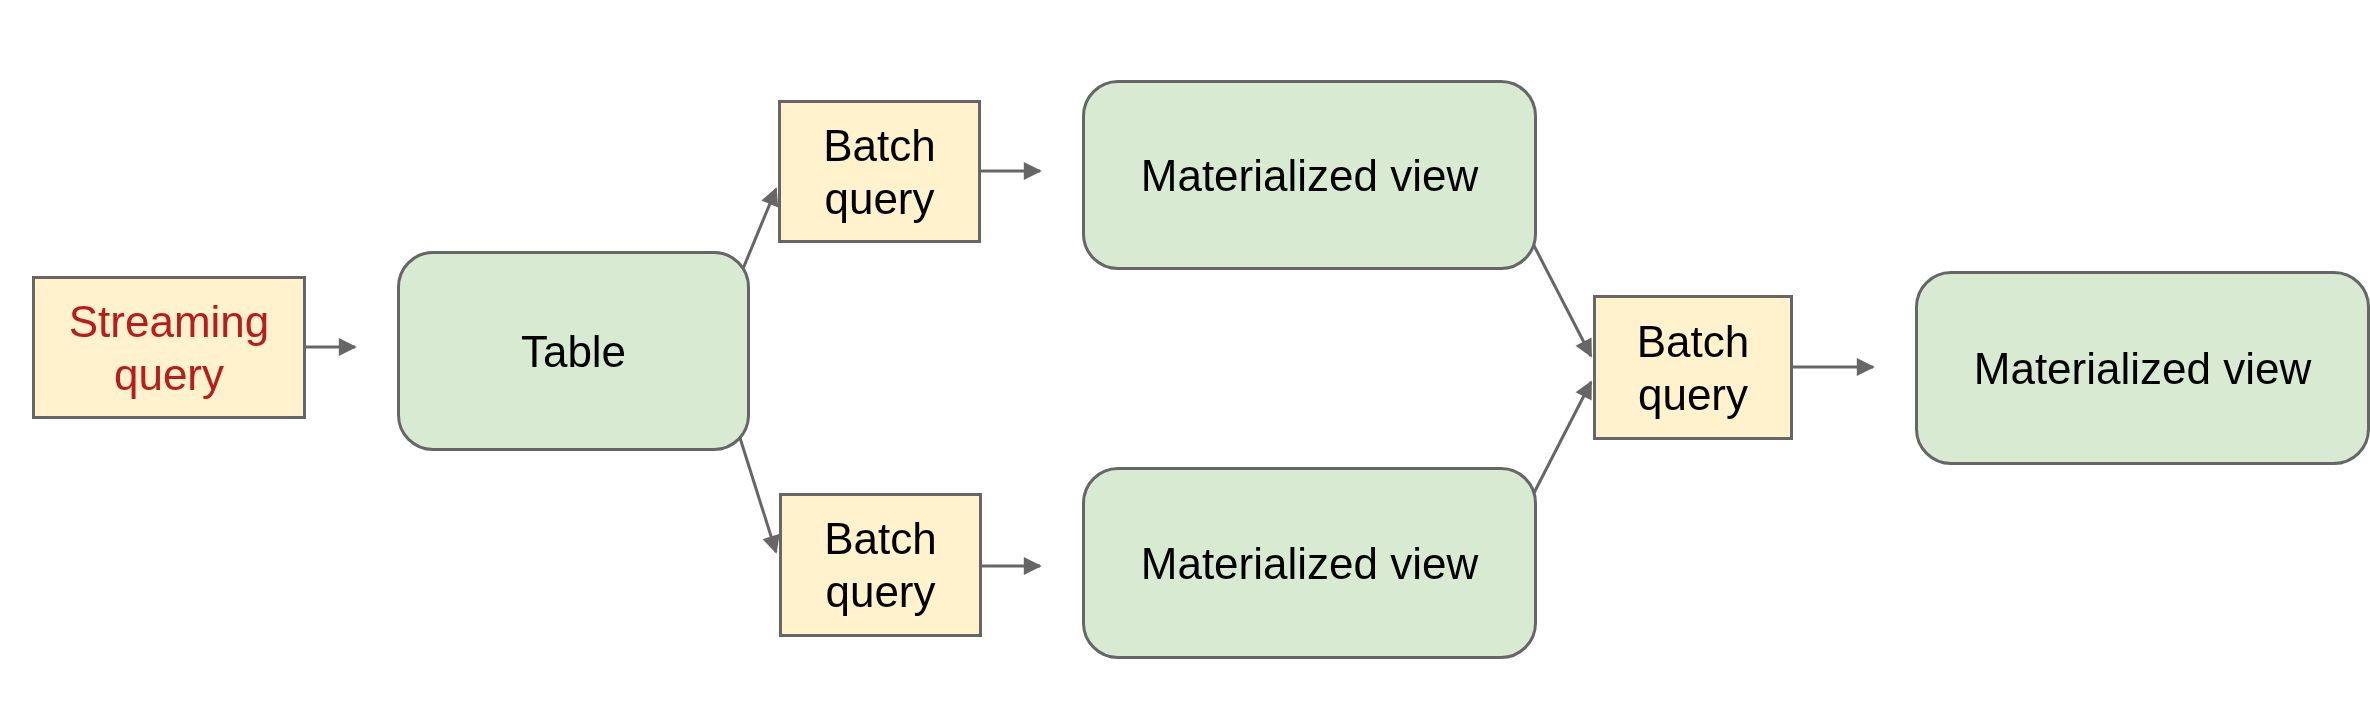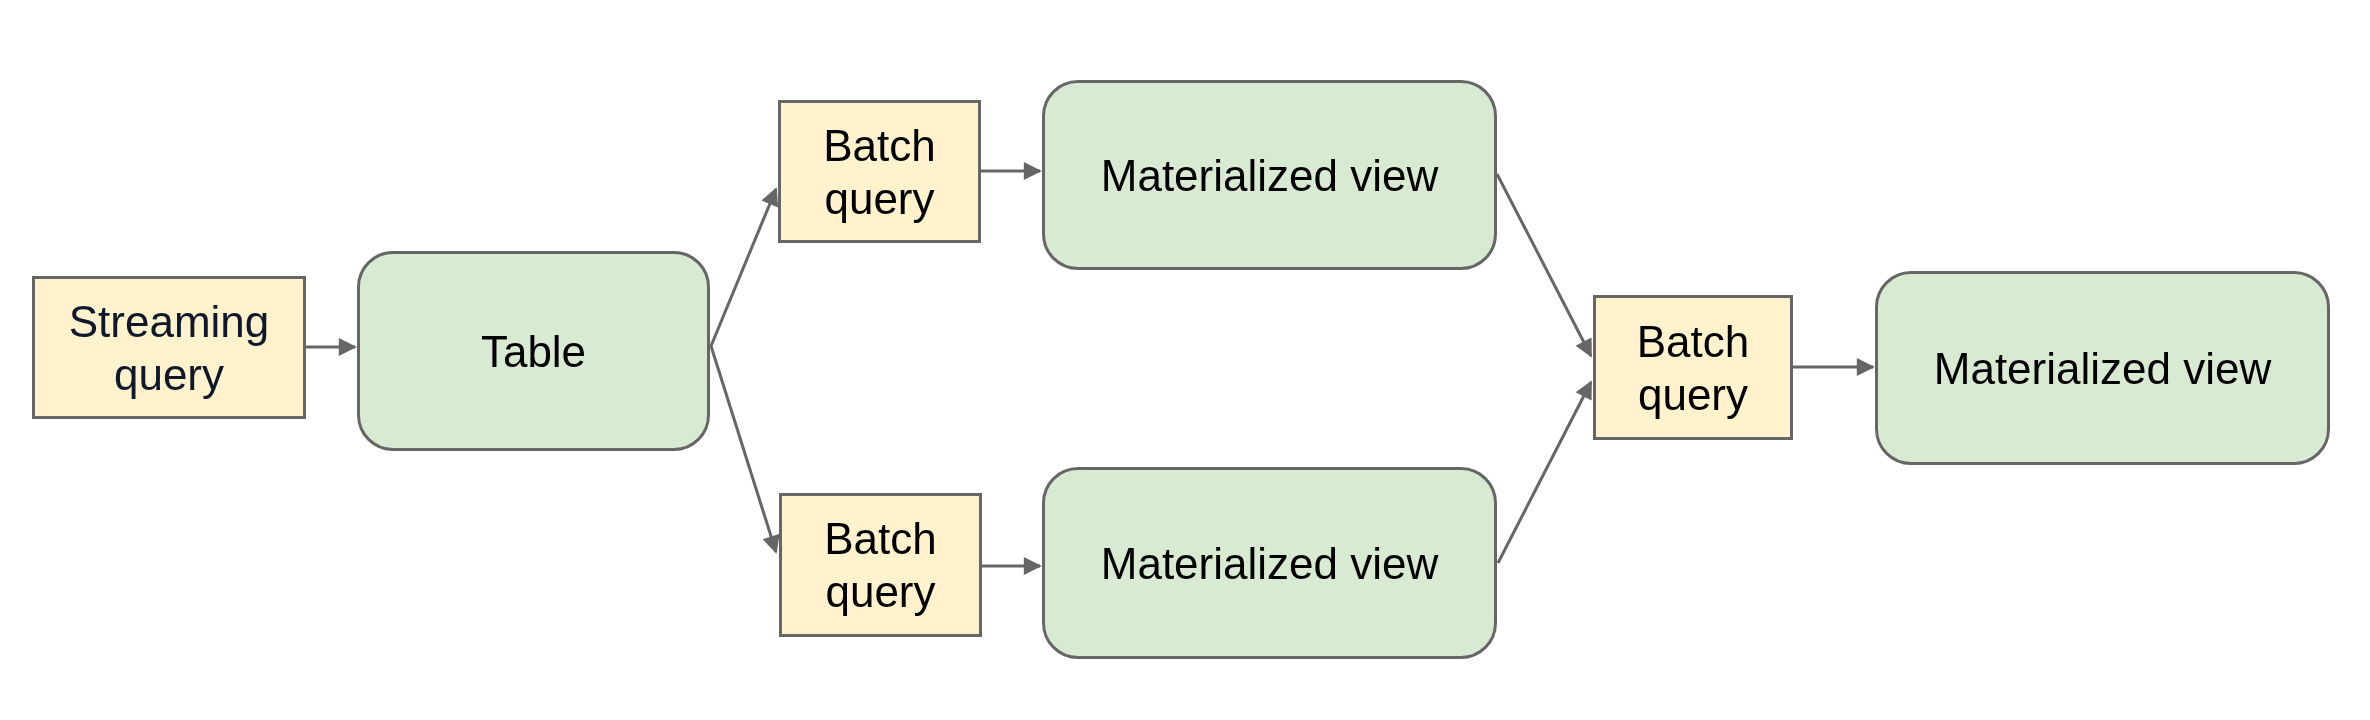--- a/index.html
+++ b/index.html
@@ -41,20 +41,21 @@
     color: #000000;
     font-size: 44px;
     line-height: 53px;
   }
   .node.query {
     border-radius: 0;
     text-align: center;
   }
   .node.store {
     border-radius: 36px;
+    margin-left: 40px;
   }
   .node-label {
     white-space: pre-line;
   }
 </style>
 </head>
 <body>
 
 <div class="canvas">
   <svg id="edges-layer" width="2370" height="720" viewBox="0 0 2370 720" xmlns="http://www.w3.org/2000/svg">
@@ -68,21 +69,21 @@
         <line x1="711" y1="346" x2="776" y2="189" stroke="#666666" stroke-width="3" marker-end="url(#arrowhead)"></line>
         <line x1="711" y1="346" x2="776" y2="552" stroke="#666666" stroke-width="3" marker-end="url(#arrowhead)"></line>
         <line x1="981" y1="171" x2="1040" y2="171" stroke="#666666" stroke-width="3" marker-end="url(#arrowhead)"></line>
         <line x1="982" y1="566" x2="1040" y2="566" stroke="#666666" stroke-width="3" marker-end="url(#arrowhead)"></line>
         <line x1="1497" y1="174" x2="1591" y2="356" stroke="#666666" stroke-width="3" marker-end="url(#arrowhead)"></line>
         <line x1="1498" y1="563" x2="1591" y2="382" stroke="#666666" stroke-width="3" marker-end="url(#arrowhead)"></line>
         <line x1="1793" y1="367" x2="1873" y2="367" stroke="#666666" stroke-width="3" marker-end="url(#arrowhead)"></line>
       </g>
   </svg>
   <div id="nodes-layer">
-      <div class="node query" style="left: 32px; top: 276px; width: 274px; height: 143px; background: rgb(255, 242, 204); border-color: rgb(102, 102, 102); color: #0f172a;">
+      <div class="node query" style="left: 32px; top: 276px; width: 274px; height: 143px; background: rgb(255, 242, 204); border-color: rgb(102, 102, 102); color: #b91c1c;">
         <span class="node-label">Streaming
 query</span>
       </div>
       <div class="node store" style="left: 357px; top: 251px; width: 353px; height: 200px; background: rgb(217, 234, 211); border-color: rgb(102, 102, 102); color: rgb(0, 0, 0);">
         <span class="node-label">Table</span>
       </div>
       <div class="node query" style="left: 778px; top: 100px; width: 203px; height: 143px; background: rgb(255, 242, 204); border-color: rgb(102, 102, 102); color: rgb(0, 0, 0);">
         <span class="node-label">Batch
 query</span>
       </div>

